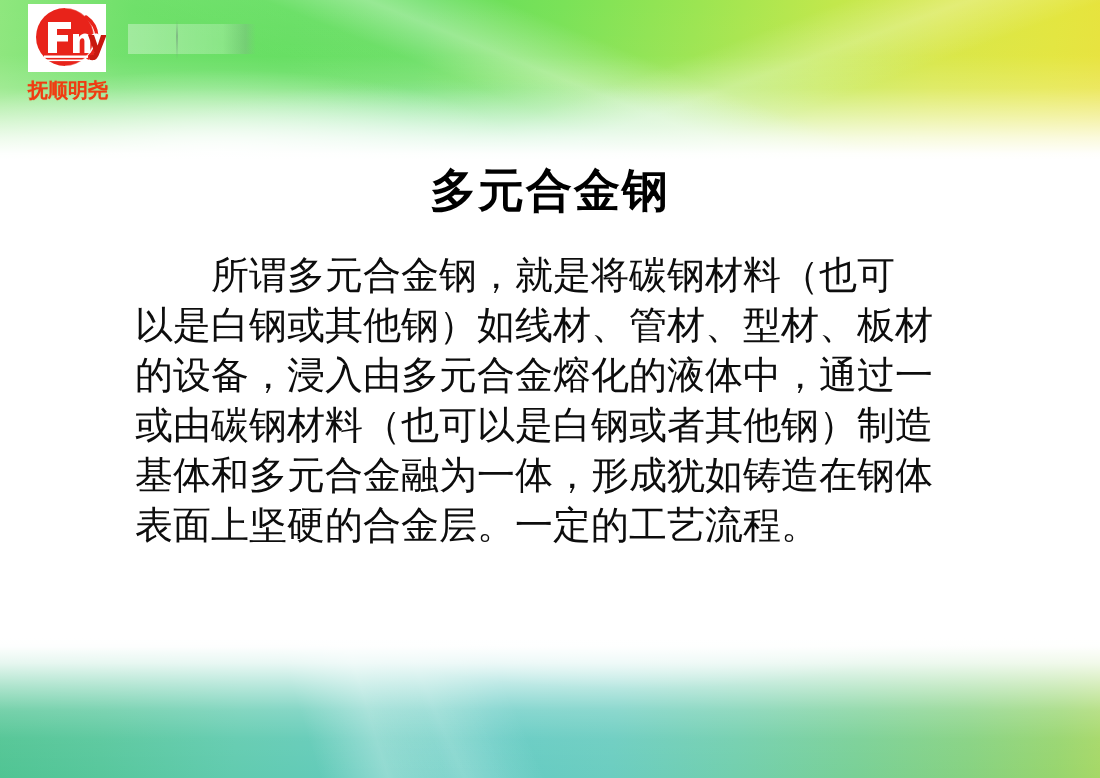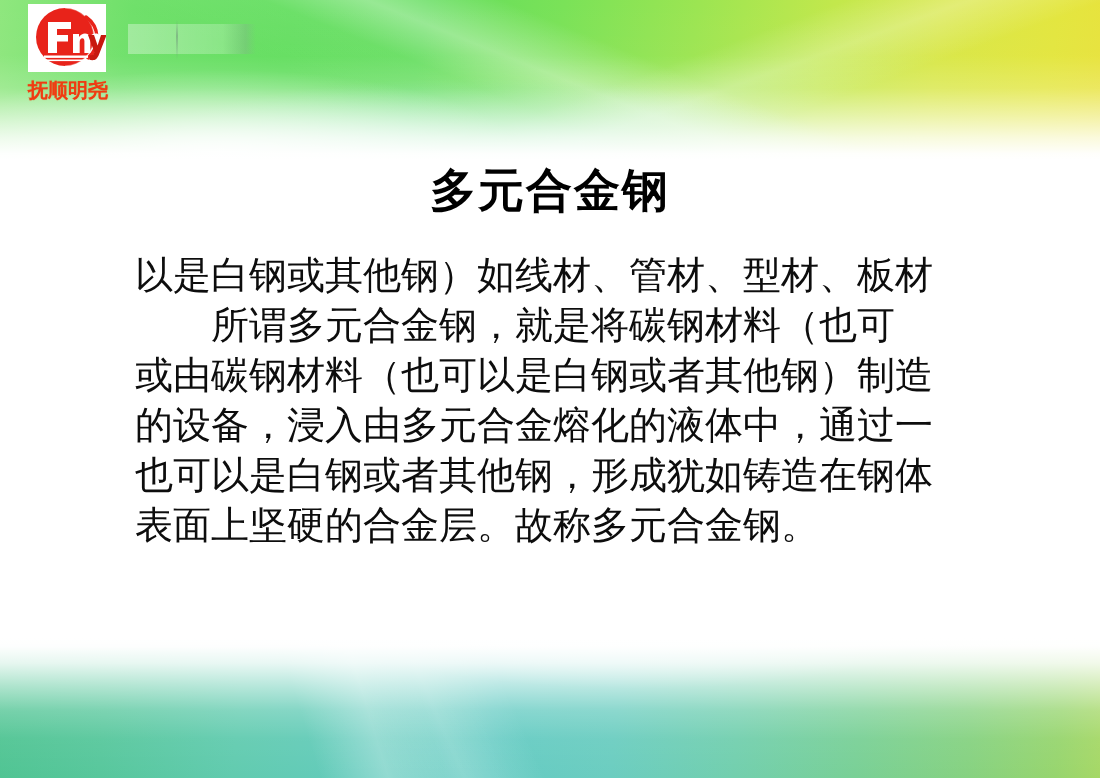--- a/index.html
+++ b/index.html
@@ -256,26 +256,26 @@
         <rect x="16" y="51.5" width="44" height="2.4" fill="#ffffff"></rect>
         <rect x="16" y="55.5" width="44" height="1.6" fill="#ffffff"></rect>
       </svg>
     </div>
     <div class="logo-caption">抚顺明尧</div>
   </div>
 
   <div class="content">
     <h1 class="slide-title">多元合金钢</h1>
     <div class="body-block">
+      <div class="body-line">　　所谓多元合金钢，就是将碳钢材料（也可</div>
       <div class="body-line">以是白钢或其他钢）如线材、管材、型材、板材</div>
-      <div class="body-line">　　所谓多元合金钢，就是将碳钢材料（也可</div>
+      <div class="body-line">的设备，浸入由多元合金熔化的液体中，通过一</div>
       <div class="body-line">或由碳钢材料（也可以是白钢或者其他钢）制造</div>
-      <div class="body-line">的设备，浸入由多元合金熔化的液体中，通过一</div>
-      <div class="body-line">也可以是白钢或者其他钢，形成犹如铸造在钢体</div>
-      <div class="body-line">表面上坚硬的合金层。故称多元合金钢。</div>
+      <div class="body-line">基体和多元合金融为一体，形成犹如铸造在钢体</div>
+      <div class="body-line">表面上坚硬的合金层。一定的工艺流程。</div>
     </div>
   </div>
 
   <div class="bottom-band">
     <div class="bl-base"></div>
     <div class="bl-sheen"></div>
     <div class="bl-sheen2"></div>
     <div class="bl-glow"></div>
     <div class="bl-fade"></div>
   </div>

